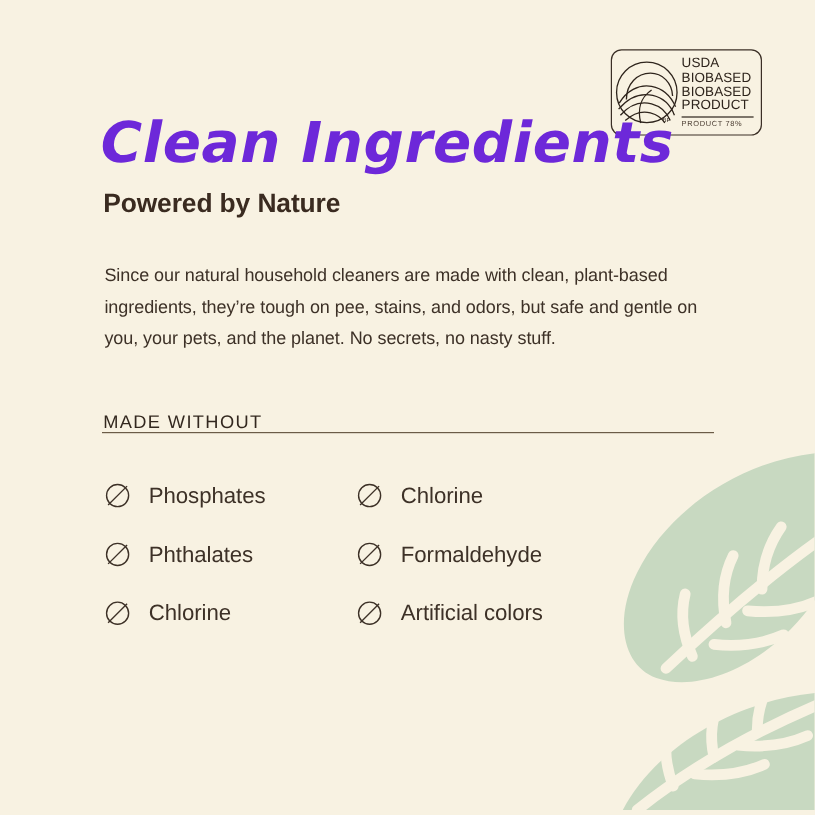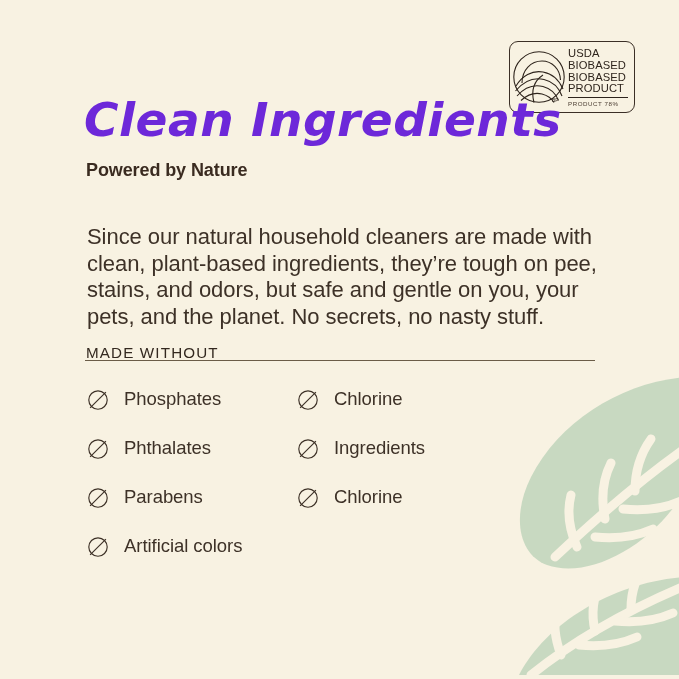--- a/index.html
+++ b/index.html
@@ -93,35 +93,35 @@
     font-weight: 700;
     font-style: italic;
     letter-spacing: 0.5px;
     color: #6d28d9;
     white-space: nowrap;
   }
   .subtitle {
     position: absolute;
     left: 86px;
     top: 156px;
-    font-size: 18px;
+    font-size: 22px;
     line-height: 28px;
     font-weight: 700;
     letter-spacing: -0.1px;
     color: #3a2b20;
     white-space: nowrap;
   }
 
   
   .body-copy {
     position: absolute;
     left: 87px;
     top: 202px;
     width: 510px;
-    font-size: 22px;
+    font-size: 15px;
     line-height: 26.5px;
     letter-spacing: -0.05px;
     color: #3d3127;
   }
 
   
   .section-label {
     position: absolute;
     left: 86px;
     top: 344px;
@@ -146,20 +146,21 @@
     left: 86px;
     top: 388px;
     width: 510px;
     display: grid;
     grid-template-columns: 210px 1fr;
     grid-auto-rows: 49px;
     column-gap: 0px;
   }
   .item {
     display: flex;
+    align-items: center;
     gap: 14px;
   }
   .no-icon {
     flex: 0 0 auto;
     width: 24px;
     height: 24px;
     display: block;
   }
   .item-label {
     font-size: 18.5px;
@@ -252,28 +253,21 @@
         <circle cx="12" cy="12" r="9.2" fill="none" stroke="#3d3127" stroke-width="1.15"></circle>
         <line x1="4.1" y1="19.9" x2="19.9" y2="4.1" stroke="#3d3127" stroke-width="1.15"></line>
       </svg>
       <span class="item-label">Phthalates</span>
     </div>
     <div class="item">
       <svg class="no-icon" viewBox="0 0 24 24" xmlns="http://www.w3.org/2000/svg" aria-hidden="true">
         <circle cx="12" cy="12" r="9.2" fill="none" stroke="#3d3127" stroke-width="1.15"></circle>
         <line x1="4.1" y1="19.9" x2="19.9" y2="4.1" stroke="#3d3127" stroke-width="1.15"></line>
       </svg>
-      <span class="item-label">Ingredients</span>
-    </div>
-    <div class="item">
-      <svg class="no-icon" viewBox="0 0 24 24" xmlns="http://www.w3.org/2000/svg" aria-hidden="true">
-        <circle cx="12" cy="12" r="9.2" fill="none" stroke="#3d3127" stroke-width="1.15"></circle>
-        <line x1="4.1" y1="19.9" x2="19.9" y2="4.1" stroke="#3d3127" stroke-width="1.15"></line>
-      </svg>
-      <span class="item-label">Parabens</span>
+      <span class="item-label">Formaldehyde</span>
     </div>
     <div class="item">
       <svg class="no-icon" viewBox="0 0 24 24" xmlns="http://www.w3.org/2000/svg" aria-hidden="true">
         <circle cx="12" cy="12" r="9.2" fill="none" stroke="#3d3127" stroke-width="1.15"></circle>
         <line x1="4.1" y1="19.9" x2="19.9" y2="4.1" stroke="#3d3127" stroke-width="1.15"></line>
       </svg>
       <span class="item-label">Chlorine</span>
     </div>
     <div class="item">
       <svg class="no-icon" viewBox="0 0 24 24" xmlns="http://www.w3.org/2000/svg" aria-hidden="true">

